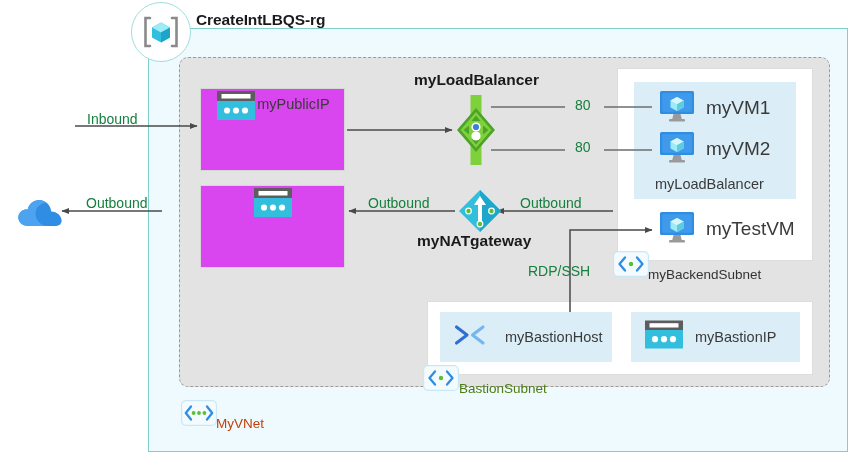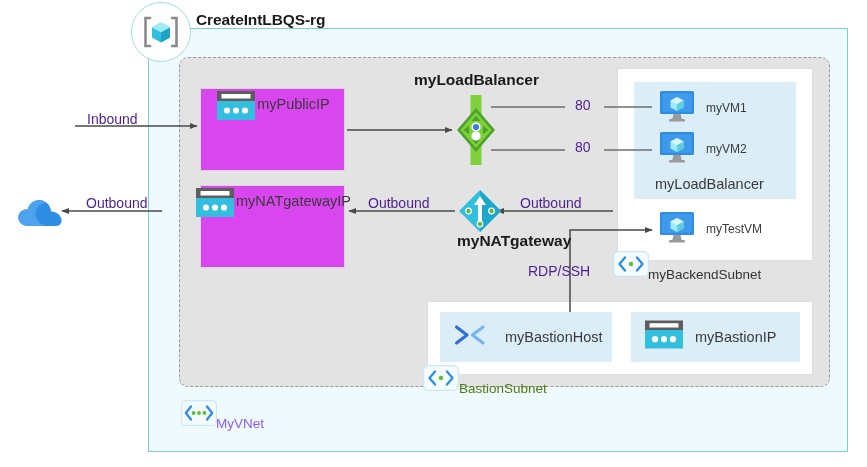--- a/index.html
+++ b/index.html
@@ -52,21 +52,21 @@
     border: 1.6px dashed #9a9a9a;
     border-radius: 9px;
     box-sizing: border-box;
   }
   #vnet-icon {
     left: 181px; top: 400px;
   }
   #vnet-label {
     left: 216px; top: 416px;
     font-size: 13.5px;
-    color: #8b5cf6;
+    color: #c2410c;
     white-space: nowrap;
   }
 
   
   #backend-subnet-card {
     left: 617px; top: 68px;
     width: 196px; height: 193px;
     background: #ffffff;
     border: 1px solid #dddddd;
     box-sizing: border-box;
@@ -127,45 +127,44 @@
     color: #3a3a3a;
     margin-left: 10px;
     white-space: nowrap;
   }
   #bastionhost-tile { left: 440px; top: 312px; width: 172px; height: 50px; padding-left: 12px; gap: 7px;}
   #bastionip-tile   { left: 631px; top: 312px; width: 169px; height: 50px; padding-left: 12px;}
 
   
   .vm-row { display: flex; align-items: center; }
   .vm-row .cap {
-    font-size: 12px;
+    font-size: 19px;
     color: #3a3a3a;
     margin-left: 10px;
     white-space: nowrap;
   }
   #vm1-row { left: 658px; top: 89px; }
   #vm2-row { left: 658px; top: 130px; }
   #testvm-row { left: 658px; top: 210px; }
   #backend-pool-label {
     left: 655px; top: 176px;
     font-size: 14.5px; color: #3a3a3a; white-space: nowrap;
   }
 
   
   .edge-label {
     font-size: 14px;
-    color: #4c1d95;
+    color: #15803d;
     white-space: nowrap;
   }
   .bold-title {
     font-size: 15.5px;
     font-weight: bold;
     color: #1a1a1a;
     white-space: nowrap;
-    margin-left: 40px;
   }
   #lb-title { left: 414px; top: 71px; }
   #nat-title { left: 417px; top: 232px; }
   #label-inbound { left: 87px; top: 111px; }
   #label-outbound-left { left: 86px; top: 195px; }
   #label-outbound-mid { left: 368px; top: 195px; }
   #label-outbound-right { left: 520px; top: 195px; }
   #label-port-80-1 { left: 575px; top: 97px; }
   #label-port-80-2 { left: 575px; top: 139px; }
   #label-rdpssh { left: 528px; top: 263px; }
@@ -257,21 +256,20 @@
     <span>
       <svg width="42" height="35" viewBox="0 0 42 35">
         <rect x="2" y="2" width="38" height="10" fill="#5d5d5d"></rect>
         <rect x="6.5" y="5" width="29" height="4.5" fill="#ffffff"></rect>
         <rect x="2" y="12" width="38" height="19" fill="#32bedd"></rect>
         <circle cx="12" cy="21.5" r="3.1" fill="#ffffff"></circle>
         <circle cx="21" cy="21.5" r="3.1" fill="#ffffff"></circle>
         <circle cx="30" cy="21.5" r="3.1" fill="#ffffff"></circle>
       </svg>
     </span>
-    <span class="cap">myNATgatewayIP</span>
   </div>
 
   <div class="abs" id="lb-title" style="left:414px; top:71px; font-size:15.5px; font-weight:bold; color:#1a1a1a; white-space:nowrap;">myLoadBalancer</div>
   <div class="abs" style="left:452px; top:95px;">
     <svg width="48" height="70" viewBox="0 0 48 70">
       <rect x="18.5" y="0" width="11" height="70" fill="#7fd13b"></rect>
       <path d="M24,13 L43,35 L24,57 L5,35 z" fill="#4ba329"></path>
       <path d="M24,17 L39.5,35 L24,53 L8.5,35 z" fill="#7fd13b"></path>
       <path d="M24,20.5 L28.5,26 L19.5,26 z" fill="#4ba329"></path>
       <path d="M24,49.5 L28.5,44 L19.5,44 z" fill="#4ba329"></path>

